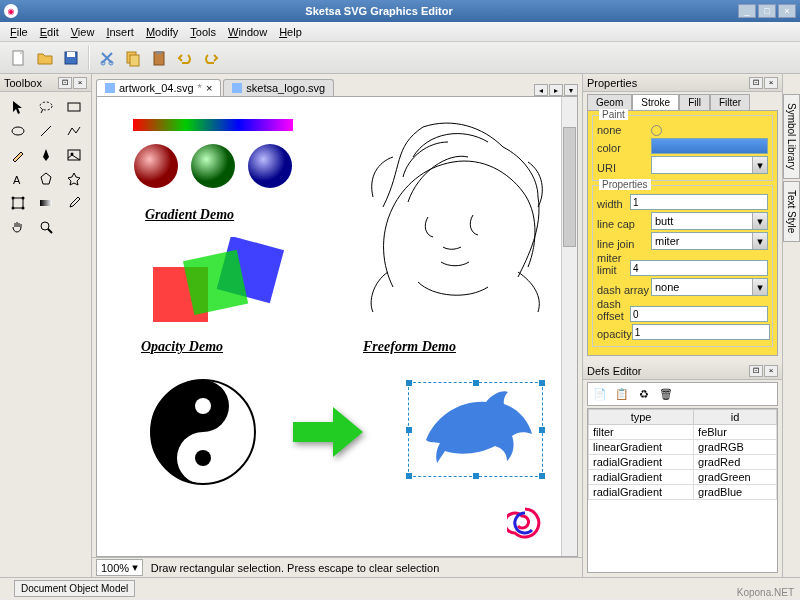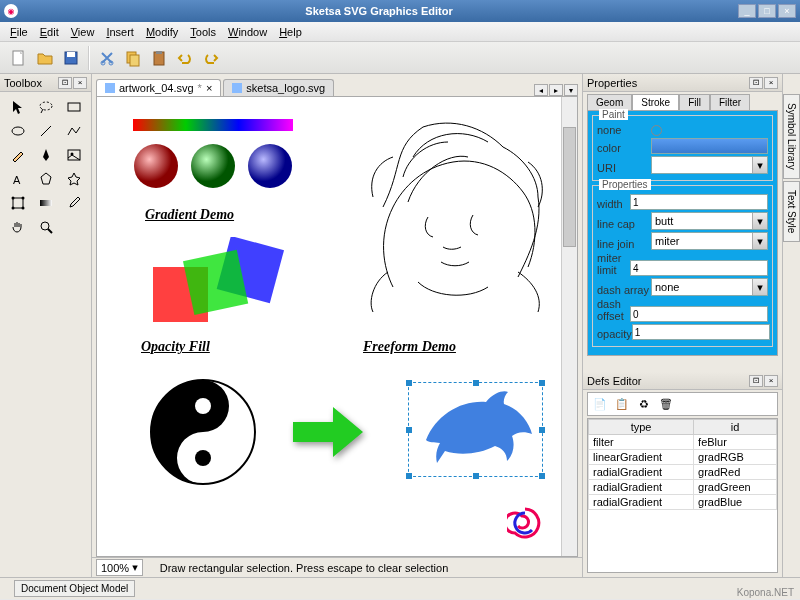--- a/index.html
+++ b/index.html
@@ -24,29 +24,29 @@
 .center{flex:1;display:flex;flex-direction:column;background:#ece9e2}
 .tabs{height:22px;display:flex;align-items:flex-end;padding:2px 4px 0;gap:2px}
 .tab{background:#fff;border:1px solid #aaa;border-bottom:none;padding:2px 8px;border-radius:3px 3px 0 0;display:flex;align-items:center;gap:4px;font-size:10px}
 .tab.inactive{background:#e0e0e0}
 .tab-icon{width:10px;height:10px}
 .tab-dirty{color:#888}
 .tab-nav{margin-left:auto;display:flex}
 .canvas-area{flex:1;background:#fff;border:1px solid #aaa;margin:0 4px;position:relative;overflow:hidden}
 .canvas-scroll{position:absolute;right:0;top:0;bottom:0;width:16px;background:#eee;border-left:1px solid #ccc}
 .scroll-thumb{background:#ccc;border:1px solid #aaa;position:absolute;left:1px;right:1px;top:30px;height:120px}
-.statusbar{height:20px;background:#ece9e2;border-top:1px solid #bbb;display:flex;align-items:center;padding:0 4px;font-size:10px;gap:17px}
+.statusbar{height:20px;background:#ece9e2;border-top:1px solid #bbb;display:flex;align-items:center;padding:0 4px;font-size:10px;gap:8px}
 .zoom-box{border:1px solid #aaa;background:#fff;padding:1px 4px;display:flex;align-items:center}
 .right-col{width:200px;display:flex;flex-direction:column;background:#ece9e2;border-left:1px solid #bbb}
 .side-tabs{width:18px;background:#ece9e2;border-left:1px solid #bbb;display:flex;flex-direction:column;padding-top:20px}
 .side-tab{writing-mode:vertical-rl;padding:8px 2px;border:1px solid #aaa;background:#f0f0ee;margin-bottom:2px;font-size:10px}
 .prop-tabs{display:flex;gap:0;padding:2px 4px 0}
 .prop-tab{background:#e0e0e0;border:1px solid #aaa;border-bottom:none;padding:2px 8px;font-size:10px;cursor:pointer}
 .prop-tab.active{background:#fff}
-.prop-body{background:#0ea5e9;border:1px solid #aaa;margin:0 4px 16px;padding:4px;flex:1;font-size:10px}
+.prop-body{background:#fde047;border:1px solid #aaa;margin:0 4px 6px;padding:4px;flex:1;font-size:10px}
 .fieldset{border:1px solid #ccc;padding:6px 4px 4px;margin-bottom:4px;position:relative}
 .fieldset-legend{position:absolute;top:-7px;left:6px;background:#fff;padding:0 3px;font-size:10px;color:#555}
 .prop-row{display:flex;align-items:flex-end;margin:2px 0;}
 .prop-label{width:54px;color:#333}
 .prop-input{flex:1;border:1px solid #8aa;background:#fff;height:16px;padding:0 2px;font-size:10px}
 .prop-select{flex:1;border:1px solid #8aa;background:#fff;height:18px;display:flex;align-items:center;position:relative}
 .prop-select-val{flex:1;padding:0 3px}
 .prop-select-btn{width:15px;background:linear-gradient(#eee,#ccc);border-left:1px solid #aaa;display:flex;align-items:center;justify-content:center;height:100%}
 .color-swatch{flex:1;height:16px;background:linear-gradient(#5a9bf0,#3a7bd0);border:1px solid #8aa}
 .dom-bar{height:22px;background:#ece9e2;border-top:1px solid #bbb;display:flex;align-items:center;padding:0 14px}
@@ -300,21 +300,21 @@
             <circle cx="85" cy="25" r="22" fill="url(#gg)"></circle>
             <circle cx="142" cy="25" r="22" fill="url(#gb)"></circle>
         </svg>
         <div class="demo-label" style="position:absolute;left:32px;top:100px">Gradient Demo</div>
 
         <svg width="160" height="100" style="position:absolute;left:30px;top:130px">
           <rect x="10" y="30" width="55" height="55" fill="#f00" opacity=".75"></rect>
           <rect x="80" y="5" width="55" height="55" fill="#00f" opacity=".75" transform="rotate(15 107 32)"></rect>
           <rect x="45" y="18" width="55" height="55" fill="#0d0" opacity=".75" transform="rotate(-12 72 45)"></rect>
         </svg>
-        <div class="demo-label" style="position:absolute;left:28px;top:232px">Opacity Fill</div>
+        <div class="demo-label" style="position:absolute;left:28px;top:232px">Opacity Demo</div>
 
         <svg width="220" height="210" style="position:absolute;left:220px;top:0">
           <g fill="none" stroke="#000" stroke-width="1">
             <path d="M60 180c-10-20-15-50 0-80 10-20 30-40 60-45 30-5 55 10 70 30 15 20 15 50 5 75"></path>
             <path d="M50 100c20-40 10-60 40-80M90 20c30-10 60 0 80 20M170 40c20 10 35 30 35 50M205 90c5 30-10 60-20 80"></path>
             <path d="M75 95c10-30 40-50 60-45M95 110c-5 8-3 18 5 20M140 108c-5 8-3 18 5 20"></path>
             <path d="M110 140c5 3 12 3 18 0M108 155c8 5 20 5 28 0"></path>
             <path d="M60 50c-15 5-25 20-20 40M195 55c15 10 18 30 10 45"></path>
             <path d="M80 50c15-25 50-30 75-15M70 70c5-20 25-35 45-35"></path>
             <path d="M85 175c15 15 50 18 70 5"></path>

